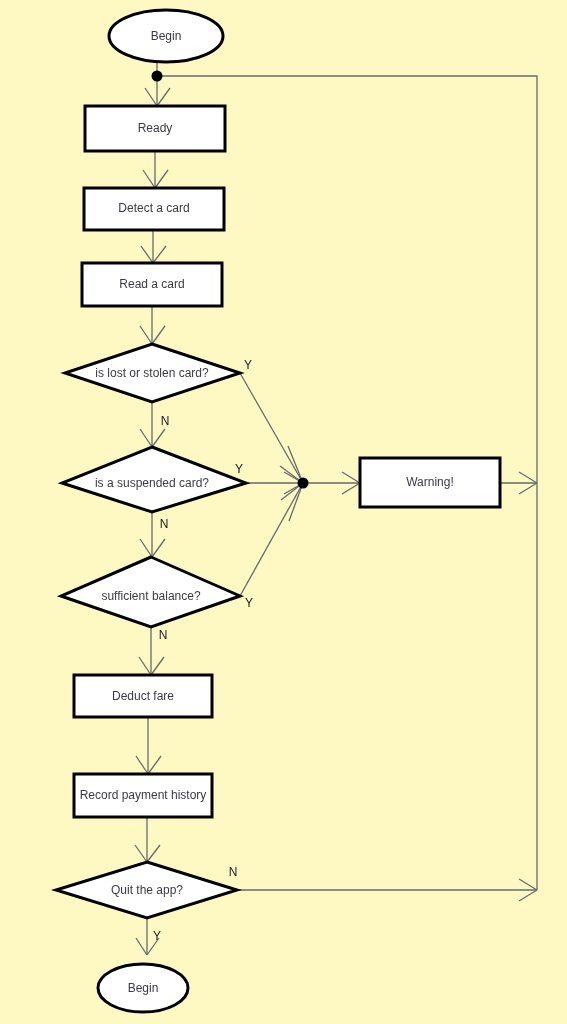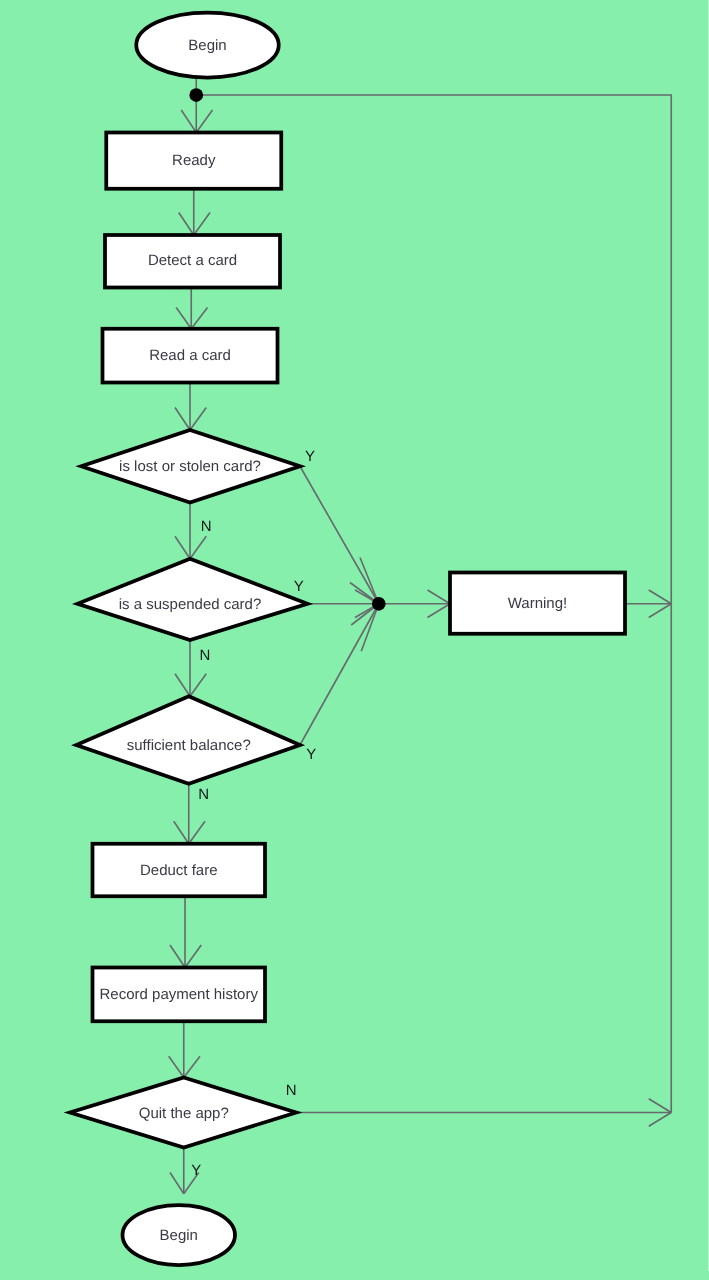--- a/index.html
+++ b/index.html
@@ -10,21 +10,21 @@
   body {
     width: 567px;
     height: 1024px;
     overflow: hidden;
     font-family: "Liberation Sans", sans-serif;
   }
   #flowchart-root {
     position: relative;
     width: 567px;
     height: 1024px;
-    background: #86efac;
+    background: #fef9c3;
   }
   svg#flow-svg {
     display: block;
     width: 567px;
     height: 1024px;
   }
   .node-shape {
     fill: #ffffff;
     stroke: #000000;
     stroke-width: 3;

